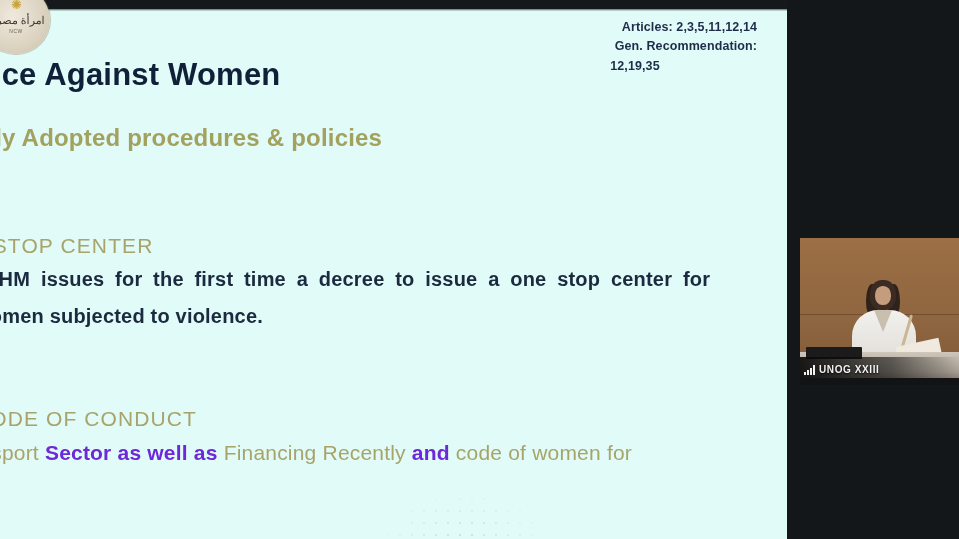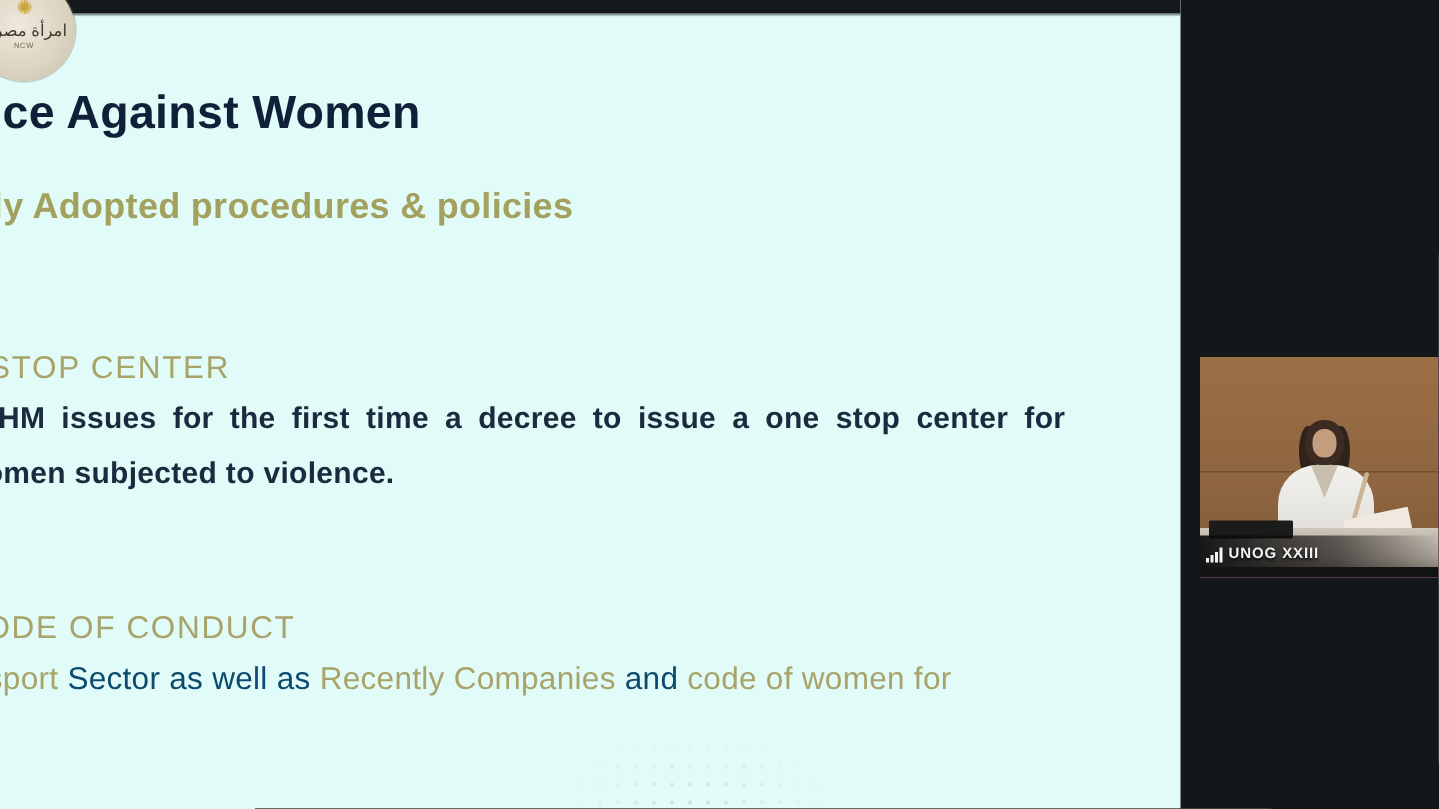--- a/index.html
+++ b/index.html
@@ -176,21 +176,21 @@
   }
   .sec2-body {
     position: absolute;
     left: -52px;
     top: 441px;
     font-size: 21px;
     white-space: nowrap;
     letter-spacing: .2px;
   }
   .sec2-body .t-olive { color: #a8a469; font-weight: normal; }
-  .sec2-body .t-dark  { color: #0c4a6e; font-weight: normal; }
+  .sec2-body .t-dark  { color: #6d28d9; font-weight: bold; }
 
   
   .dots {
     position: absolute;
     left: 334px;
     bottom: 0;
     width: 260px;
     height: 58px;
     opacity: .5;
     background-image: radial-gradient(circle, #9fc9c3 1.1px, transparent 1.3px);
@@ -345,31 +345,36 @@
 
     <div class="slide-topbar"></div>
     <div class="slide-topbar-sheen"></div>
 
     <div class="logo">
       <div class="logo-mark">✺</div>
       <div class="logo-script">امرأة مصرية</div>
       <div class="logo-sub">NCW</div>
     </div>
 
+    <div class="refs">
+      <div class="ref-line">Articles: 2,3,5,11,12,14</div>
+      <div class="ref-line">Gen. Recommendation:</div>
+      <div class="ref-line center">12,19,35</div>
+    </div>
 
     <div class="slide-title">Violence Against Women</div>
     <div class="slide-subtitle">Recently Adopted procedures &amp; policies</div>
 
     <div class="sec1-head">ONE STOP CENTER</div>
     <div class="sec1-body-1">MOHM issues for the first time a decree to issue a one stop center for</div>
     <div class="sec1-body-2">women subjected to violence.</div>
 
     <div class="sec2-head">CODE OF CONDUCT</div>
     <div class="sec2-body">
-      <span class="t-olive">Transport </span><span class="t-dark">Sector as well as </span><span class="t-olive">Recently Companies </span><span class="t-dark">and </span><span class="t-olive">code of women for</span>
+      <span class="t-olive">Transport </span><span class="t-dark">Sector as well as </span><span class="t-olive">Financing Recently </span><span class="t-dark">and </span><span class="t-olive">code of women for</span>
     </div>
 
     <div class="dots"></div>
   </div>
 
   <div class="video-tile">
     <div class="video-bg"></div>
     <div class="video-wallseam"></div>
 
     <div class="speaker-hair-l"></div>

